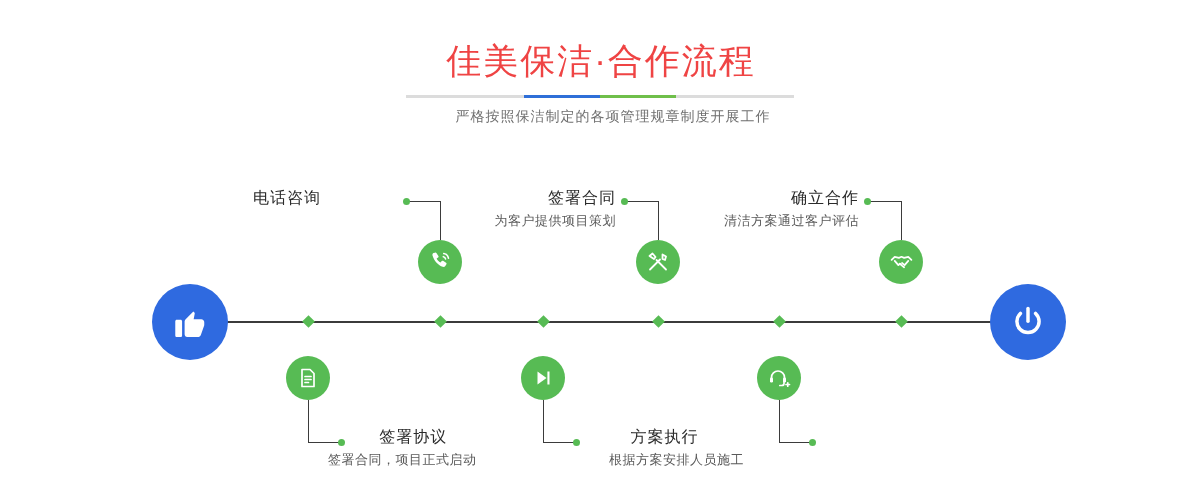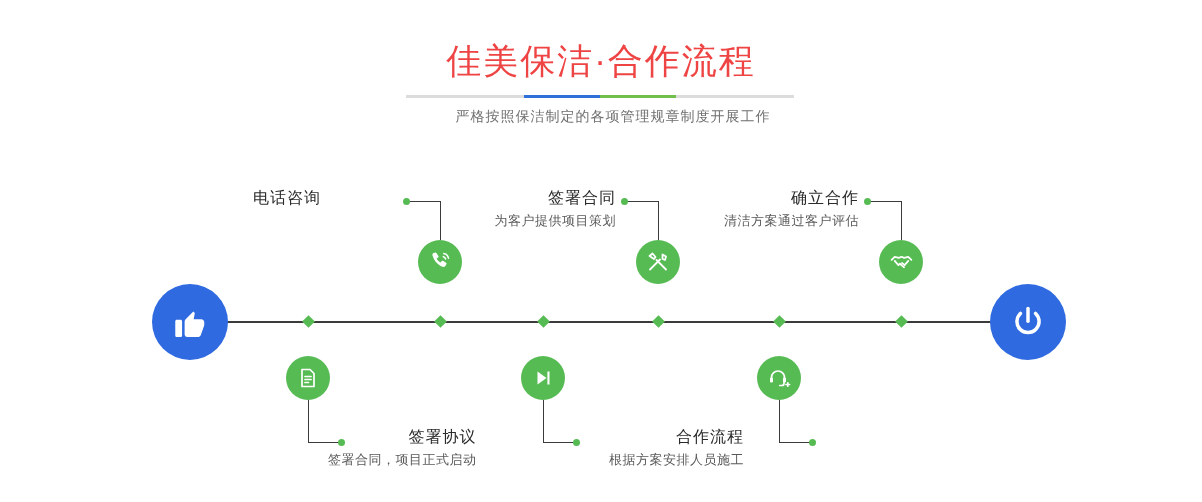--- a/index.html
+++ b/index.html
@@ -137,21 +137,21 @@
     line-height: 20px;
   }
   .label .desc {
     font-size: 13px;
     color: #5a5a5a;
     letter-spacing: 0.5px;
     line-height: 20px;
     margin-top: 3px;
   }
   .label.above { text-align: left; }
-  .label.below { text-align: right; }
+  .label.below { text-align: center; }
 
   svg { display: block; }
 </style>
 </head>
 <body>
 
 <div id="stage">
 
   <div class="title">佳美保洁·合作流程</div>
   <div class="rule rule-left"></div>
@@ -238,21 +238,21 @@
         <path d="M6.5 5.5l9 6.5-9 6.5z"></path>
         <rect x="16.4" y="5.5" width="2.1" height="13"></rect>
       </svg>
     </span>
   </div>
   <div class="dot" style="left:539px; top:317px;"></div>
   <div class="connector v" style="left:543px; top:400px; height:42px;"></div>
   <div class="connector h" style="left:543px; top:442px; width:32px;"></div>
   <div class="arrow-dot" style="left:573px; top:439px;"></div>
   <div class="label below" style="left:585px; top:427px;">
-    <div class="name">合作流程</div>
+    <div class="name">方案执行</div>
     <div class="desc" style="margin-left:24px;">根据方案安排人员施工</div>
   </div>
 
   <div class="node" style="left:879px; top:240px;">
     <span>
       <svg width="25" height="25" viewBox="0 0 24 24" fill="none" stroke="#ffffff" stroke-width="1.7" stroke-linecap="round" stroke-linejoin="round">
         <path d="M2.5 9.5l3-3 4 1 2.5-1 2.5 1 4-1 3 3"></path>
         <path d="M5.5 10.5l3.5 4 1.5-1.3"></path>
         <path d="M18.5 10.5l-3.5 4-2.5-2"></path>
         <path d="M10.5 13.2l2 1.8 2 1.6"></path>

